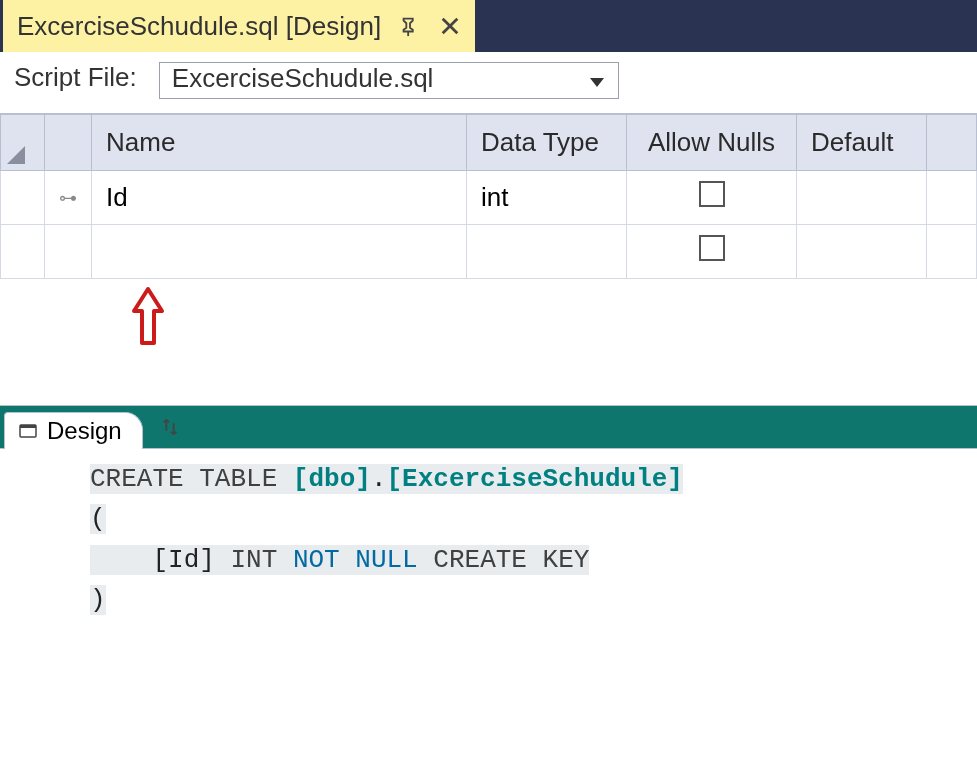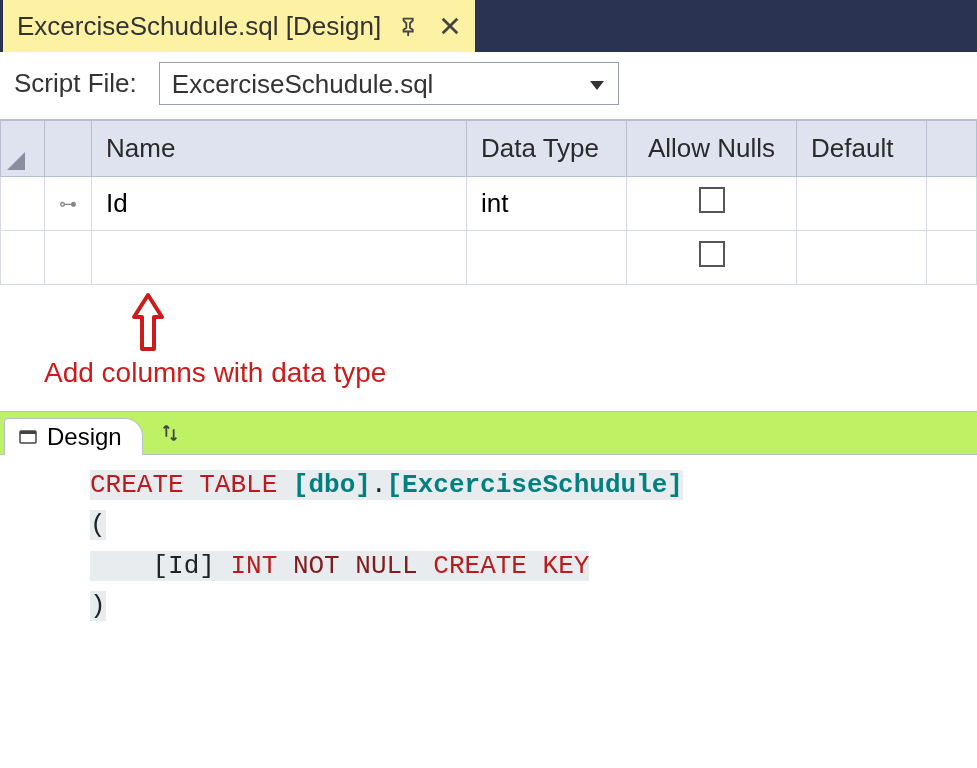--- a/index.html
+++ b/index.html
@@ -25,30 +25,30 @@
     padding: 0 14px;
     font-size: 26px;
     color: #333;
     gap: 18px;
     margin-left: 3px;
   }
   .tab-title { white-space: nowrap; }
   .pin-icon svg, .close-icon svg { display: block; }
   .script-row {
     display: flex;
-    align-items: center;
+    align-items: flex-start;
     padding: 10px 14px 14px 14px;
     font-size: 26px;
     color: #333;
     border-bottom: 1px solid #b8bfd1;
   }
   .script-label { margin-right: 22px; }
   .script-select {
     border: 1px solid #9aa0ad;
-    padding: 6px 40px 4px 12px;
+    padding: 0 40px 4px 12px;
     min-width: 460px;
     position: relative;
     font-size: 26px;
     background: #fff;
   }
   .script-select::after {
     content: "";
     position: absolute;
     right: 14px;
     top: 50%;
@@ -117,21 +117,21 @@
   .annotation-text {
     position: absolute;
     left: 44px;
     top: 72px;
     color: #cc1b1b;
     font-size: 28px;
   }
   .lower-tabs {
     display: flex;
     align-items: flex-end;
-    background: #bef264;
+    background: #0f766e;
     border-top: 1px solid #b8bfd1;
     border-bottom: 1px solid #b8bfd1;
     height: 44px;
     padding-left: 4px;
     font-size: 24px;
   }
   .lower-tab {
     display: flex;
     align-items: center;
     gap: 8px;
@@ -155,23 +155,23 @@
     align-items: center;
   }
   .sql-area {
     font-family: Consolas, "Courier New", monospace;
     font-size: 26px;
     padding: 10px 14px 10px 90px;
     line-height: 1.55;
     white-space: pre;
     color: #222;
   }
-  .kw-blue { color: #b91c1c; }
+  .kw-blue { color: #404040; }
   .kw-teal { color: #008080; font-weight: bold; }
-  .kw-gray { color: #7f1d1d; }
+  .kw-gray { color: #0369a1; }
   .hl { background: #e8ecef; }
 </style>
 </head>
 <body>
 
 <div class="topbar">
   <div class="tab-active">
     <span class="tab-title">ExcerciseSchudule.sql [Design]</span>
     <span class="pin-icon">
       <svg width="22" height="22" viewBox="0 0 24 24">
@@ -230,21 +230,20 @@
     </tr>
   </tbody>
 </table>
 
 <div class="annotation-area">
   <div class="annotation-arrow">
     <svg width="40" height="64" viewBox="0 0 40 64">
       <path d="M20 4 L34 26 L26 26 L26 58 L14 58 L14 26 L6 26 Z" fill="none" stroke="#cc1b1b" stroke-width="4" stroke-linejoin="round"></path>
     </svg>
   </div>
-  <div class="annotation-text">Add columns with data type</div>
 </div>
 
 <div class="lower-tabs">
   <div class="lower-tab active">
     <span class="iconbox">
       <svg width="20" height="20" viewBox="0 0 20 20">
           <rect x="2" y="4" width="16" height="12" rx="1" fill="none" stroke="#444" stroke-width="1.5"></rect>
           <rect x="2" y="4" width="16" height="3" fill="#444"></rect>
         </svg>
     </span>

